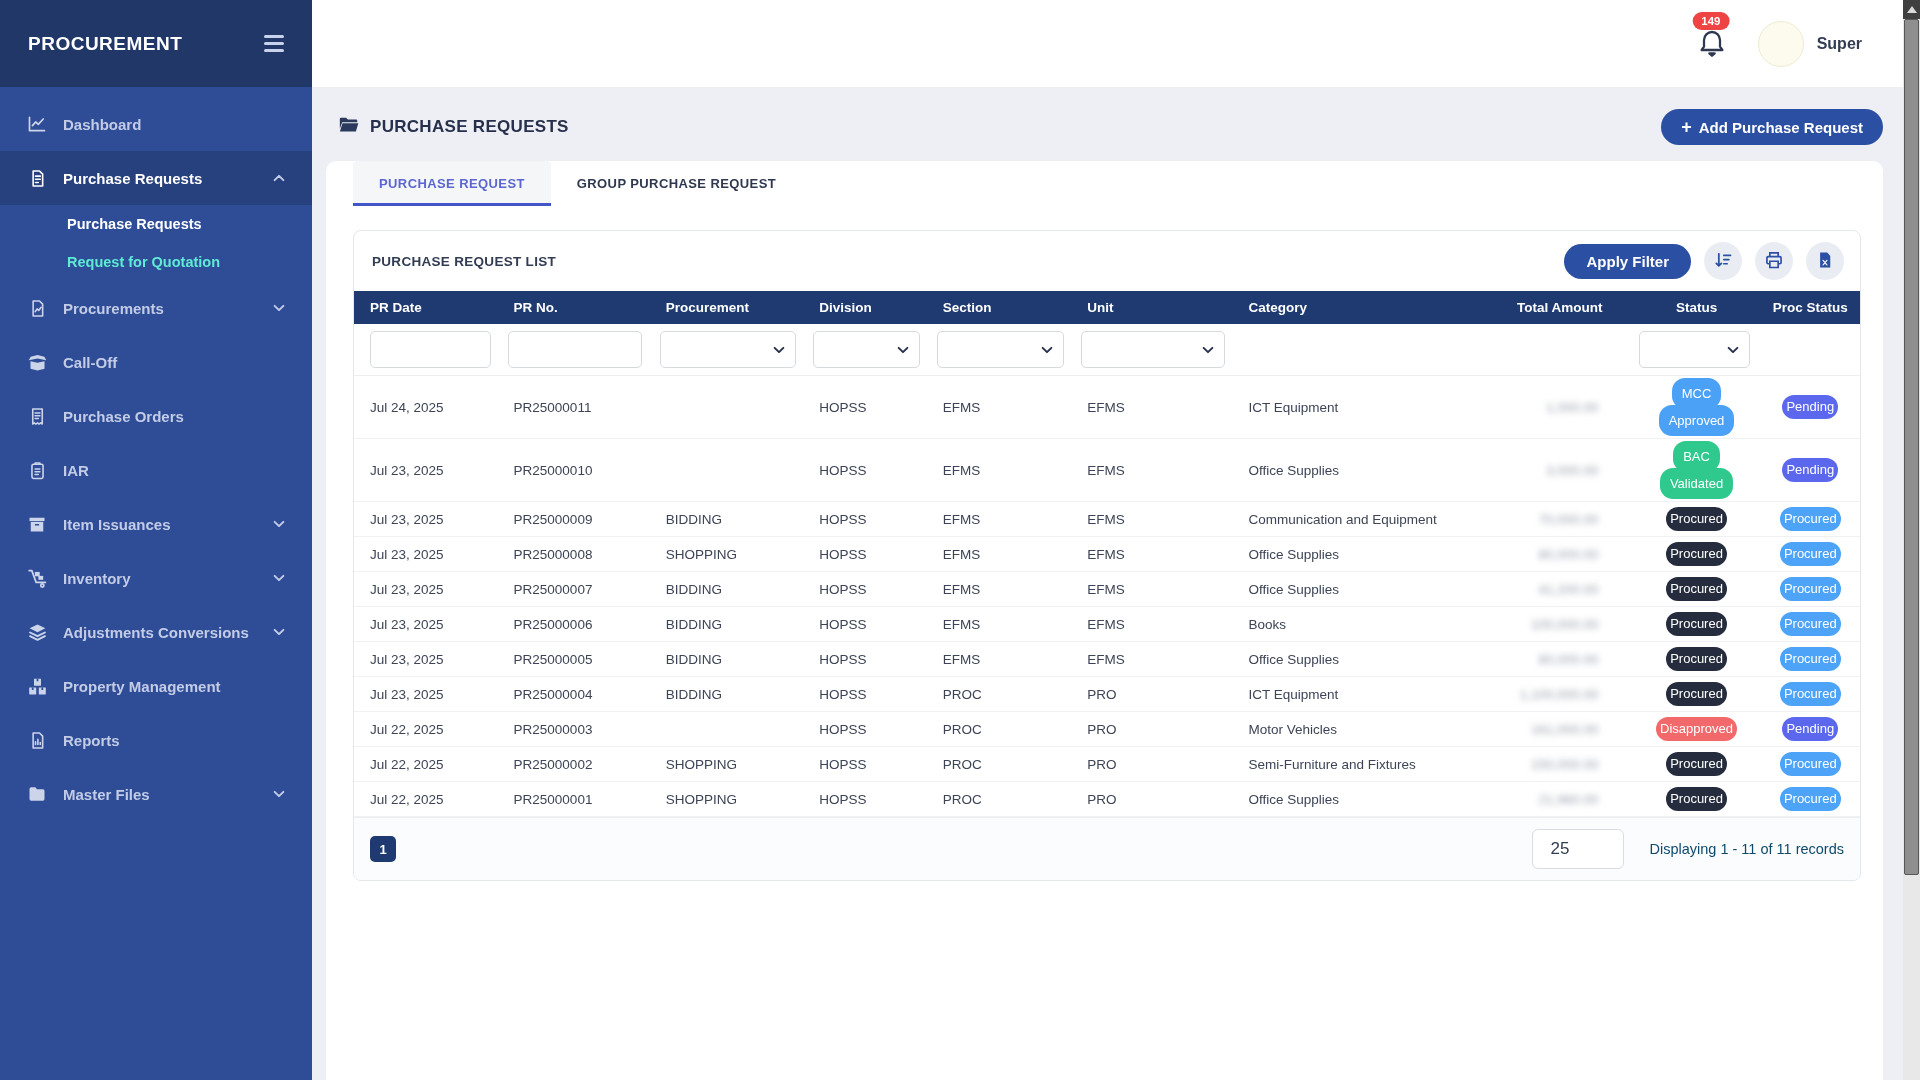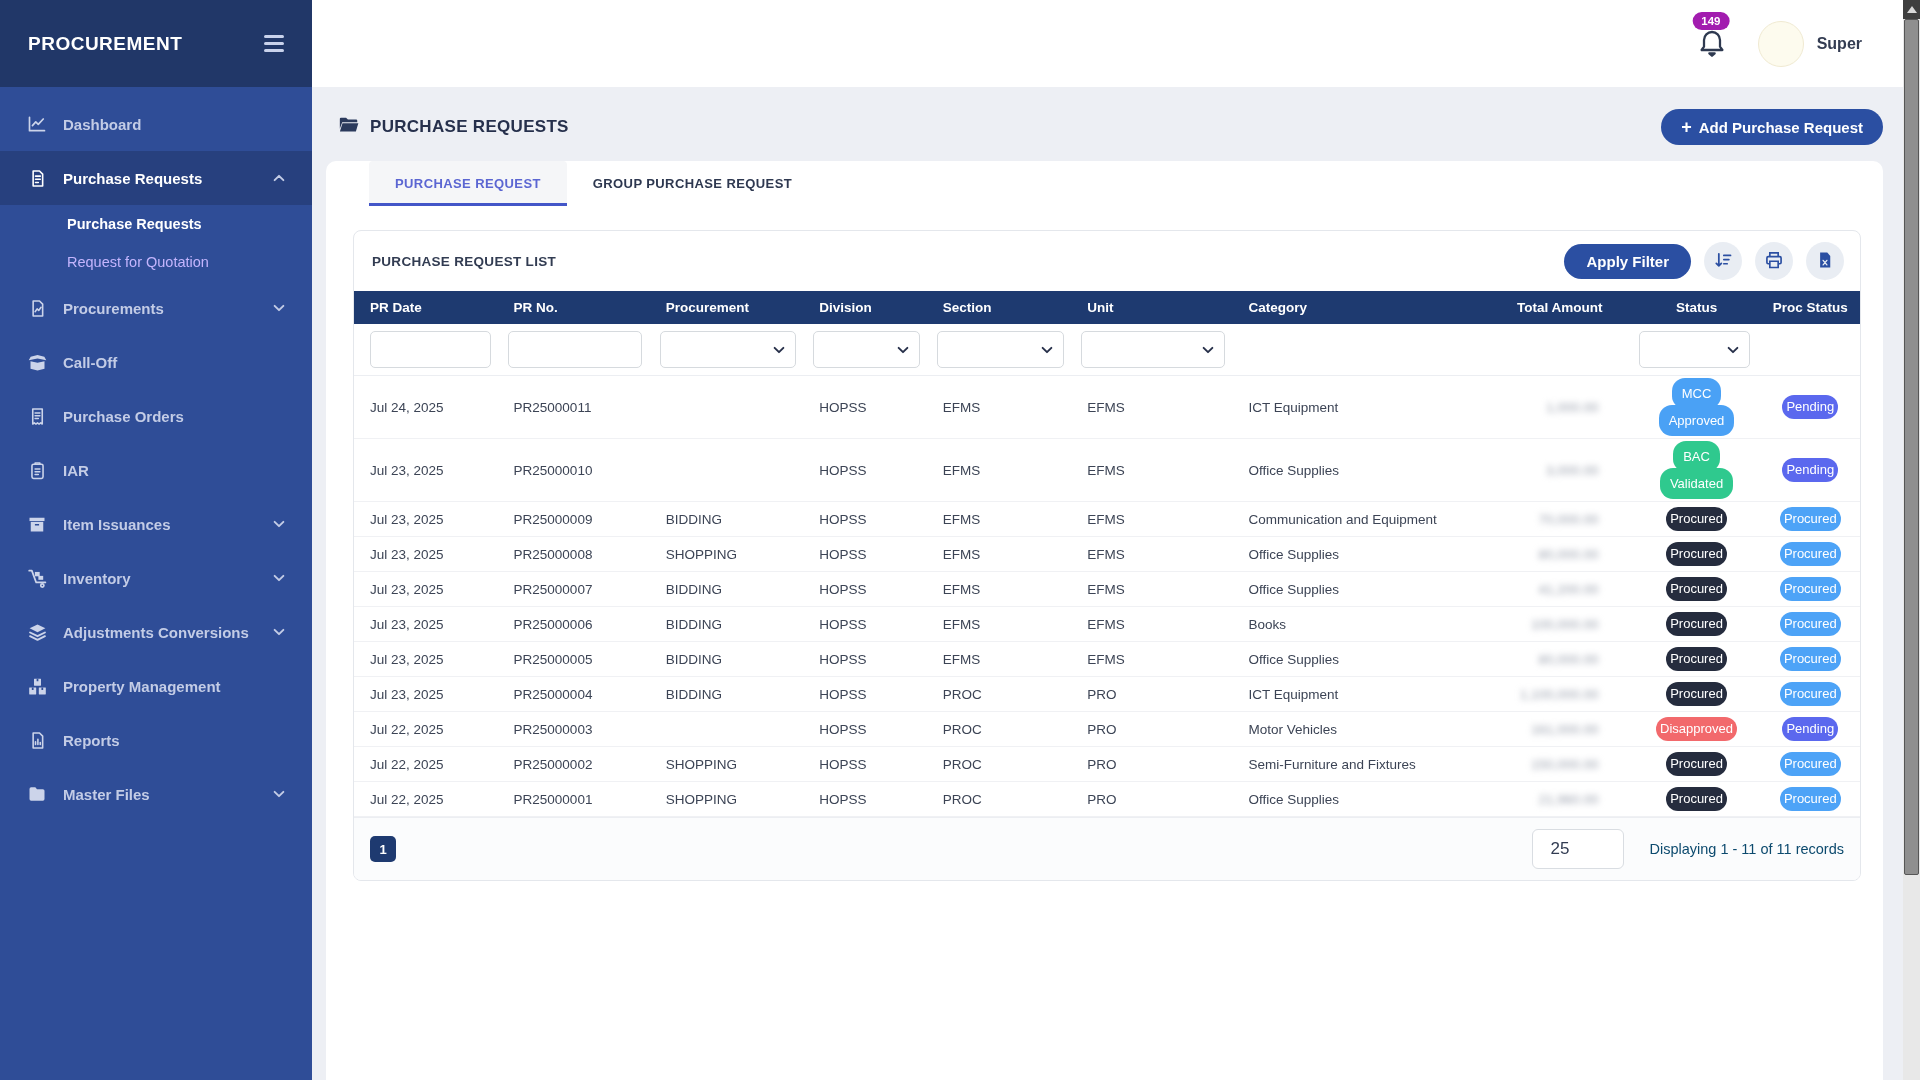--- a/index.html
+++ b/index.html
@@ -15,40 +15,40 @@
   .hamburger i { display:block; width:20px; height:3px; background:#c9d2ec; border-radius:2px; }
   .sidebar-nav { padding-top:10px; }
   .nav-item { height:54px; display:flex; align-items:center; padding:0 26px; color:#c3cce6; cursor:pointer; }
   .nav-item.active { background:rgba(0,0,0,.16); color:#fff; }
   .nav-icon { width:22px; height:22px; margin-right:15px; display:flex; align-items:center; justify-content:center; color:#ccd4ea; flex:none; }
   .nav-item.active .nav-icon { color:#fff; }
   .nav-label { font-size:15px; font-weight:600; white-space:nowrap; }
   .nav-chevron { margin-left:auto; display:flex; color:#c3cce6; }
   .nav-chevron.up svg { transform:rotate(180deg); }
   .nav-chevron.none { visibility:hidden; }
-  .nav-sub { height:38px; display:flex; align-items:center; padding-left:67px; color:#c4b5fd; font-size:14.5px; cursor:pointer; }
+  .nav-sub { height:38px; display:flex; align-items:center; padding-left:67px; color:#5eead4; font-size:14.5px; cursor:pointer;font-weight:bold; }
   .nav-sub.active { color:#fff; font-weight:600; }
 
   
   .main { flex:1; display:flex; flex-direction:column; position:relative; }
   .topbar { height:87px; background:#fff; display:flex; align-items:center; justify-content:flex-end; padding-right:58px; flex:none; }
   .bell-wrap { position:relative; margin-right:30px; cursor:pointer; }
-  .bell-badge { position:absolute; top:-14px; left:50%; transform:translateX(-52%); background:#a21caf; color:#fff; font-size:11.5px; font-weight:bold; border-radius:11px; padding:3px 9px; }
+  .bell-badge { position:absolute; top:-14px; left:50%; transform:translateX(-52%); background:#ef4444; color:#fff; font-size:11.5px; font-weight:bold; border-radius:11px; padding:3px 9px; }
   .avatar { width:46px; height:46px; border-radius:50%; background:#fdfbee; border:1px solid #f0ead2; margin-right:13px; }
   .user-name { font-size:16px; font-weight:600; color:#333c52; }
 
   .content { flex:1; background:#edeff4; padding:16px 37px 0 14px; overflow:hidden; }
   .page-head { display:flex; align-items:center; justify-content:space-between; padding:6px 0 16px 12px; }
   .page-title-wrap { display:flex; align-items:center; gap:10px; color:#26304c; }
   .page-title { font-size:17px; font-weight:bold; letter-spacing:.3px; }
   .btn-pill { background:#2b4fa2; color:#fff; border:none; border-radius:20px; font-family:inherit; font-size:15px; font-weight:600; padding:9px 20px; display:inline-flex; align-items:center; gap:7px; cursor:pointer; }
   .plus-glyph { font-size:18px; font-weight:bold; line-height:1; }
 
   .card { background:#fff; border-radius:10px 10px 0 0; height:930px; }
-  .tabs { display:flex; padding-left:43px; padding-top:0;align-items:flex-end; }
+  .tabs { display:flex; padding-left:27px; padding-top:0;align-items:flex-end; }
   .tab { padding:15px 26px 12px; font-size:13px; font-weight:bold; letter-spacing:.4px; color:#2e3850; cursor:pointer; border-bottom:3px solid transparent; }
   .tab.active { background:#f5f6f8; color:#5b66d2; border-bottom:3px solid #4356c8; border-radius:4px 4px 0 0; }
 
   .panel { margin:24px 22px 0 27px; border:1px solid #e4e7ec; border-radius:8px; overflow:hidden; }
   .panel-head { display:flex; align-items:center; justify-content:space-between; padding:11px 16px 11px 18px; }
   .panel-title { font-size:13.5px; font-weight:bold; letter-spacing:.3px; color:#323c52; }
   .panel-actions { display:flex; align-items:center; gap:13px; }
   .circle-btn { width:38px; height:38px; border-radius:50%; background:#e9edf3; border:none; display:flex; align-items:center; justify-content:center; color:#2b4fa2; cursor:pointer; }
 
   table.pr-table { width:100%; border-collapse:collapse; table-layout:fixed; }

